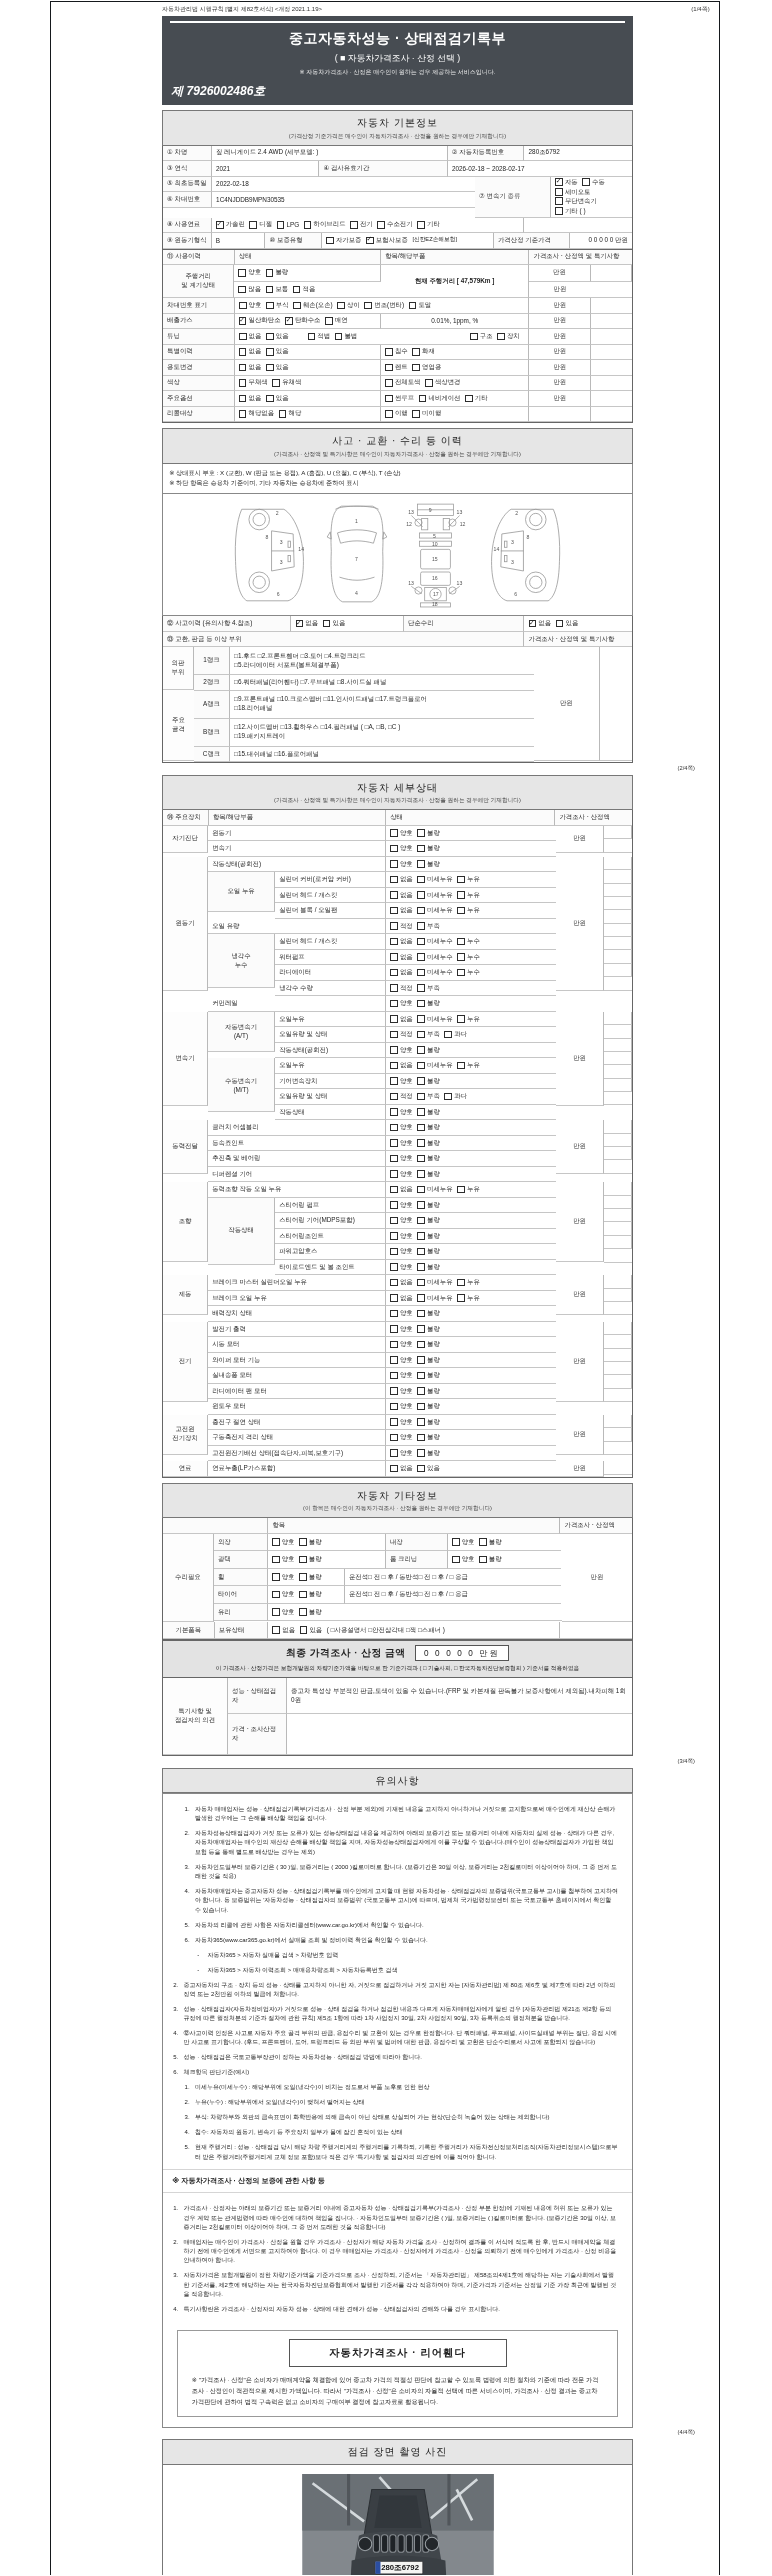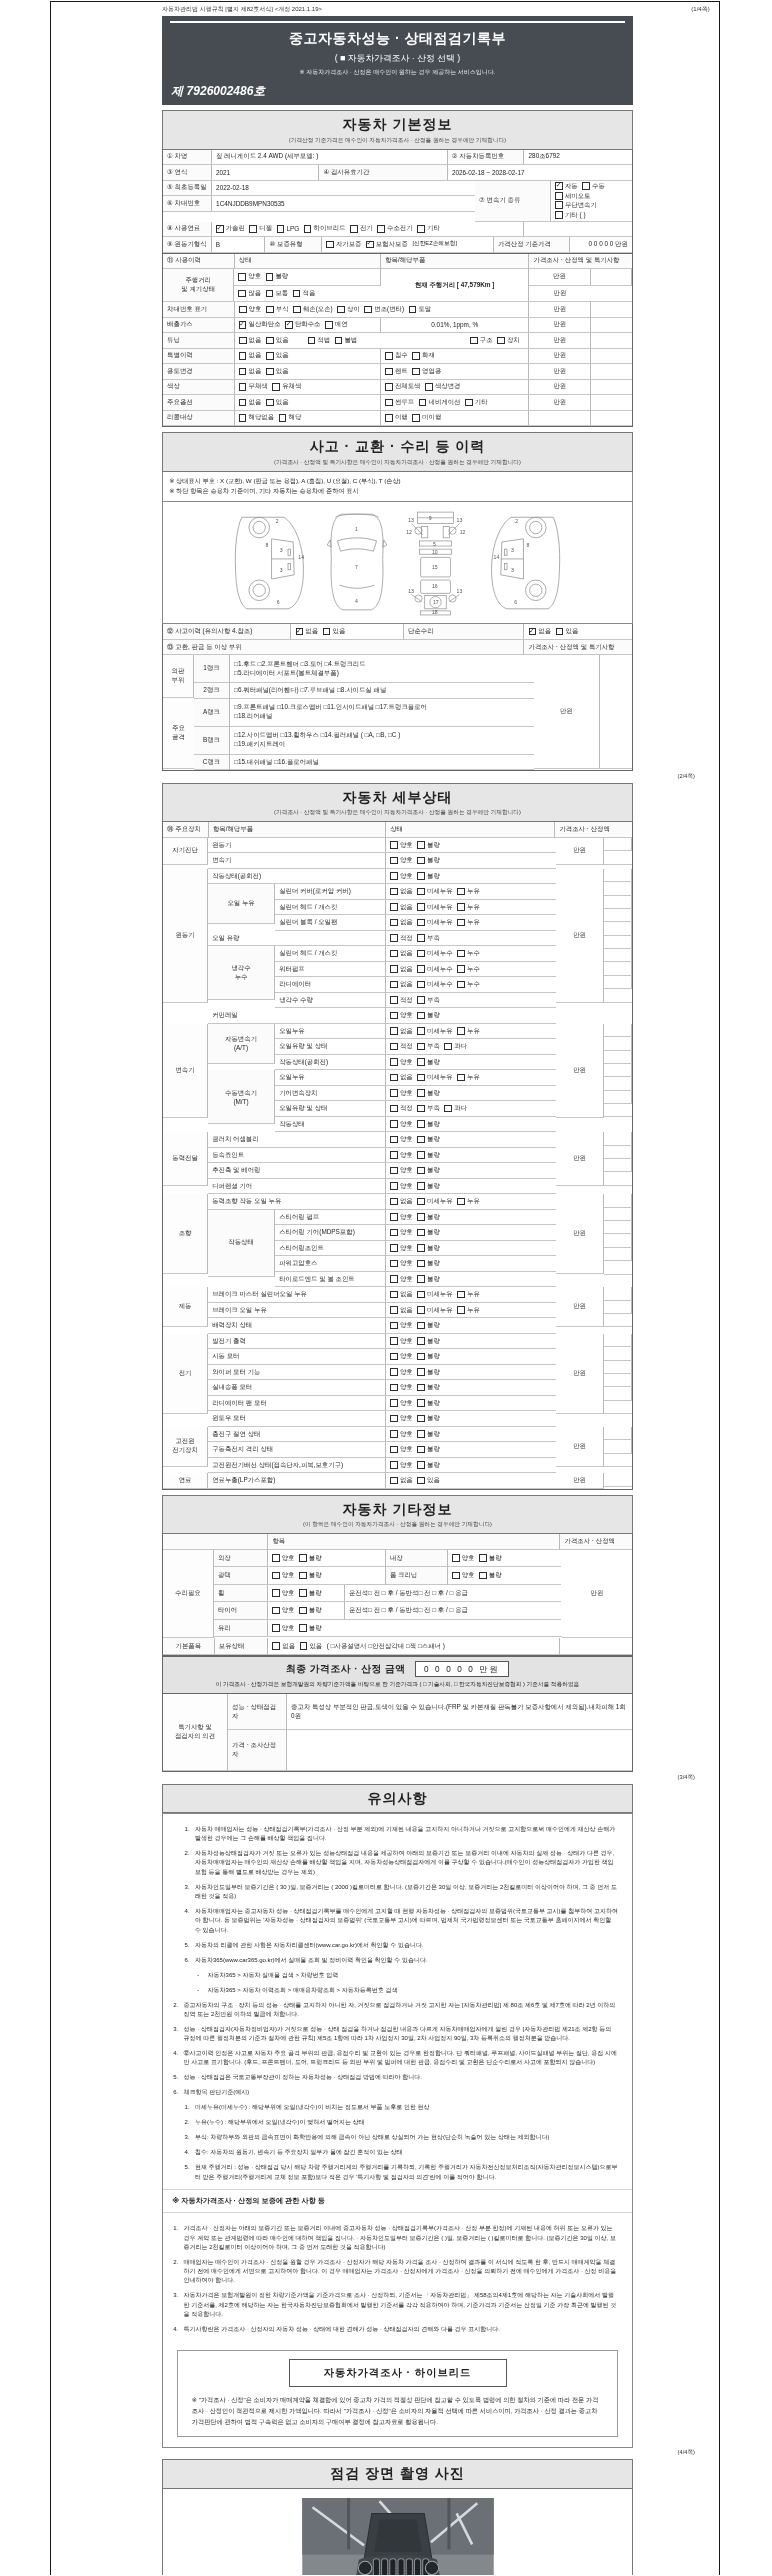--- a/index.html
+++ b/index.html
@@ -13,21 +13,21 @@
   .pagemark{font-size:5.7px;color:#333;text-align:right;margin:1.5px -62px 1.5px 0;}
   
   .dochead{background:#474c52;color:#fff;padding:4.1px 7.2px 0 7.2px;margin-top:1px;}
   .dochead .rule{height:2.6px;background:#fff;margin:1px 1px 7.2px 1px;}
   .dh-title{text-align:center;font-size:14px;font-weight:bold;letter-spacing:0.5px;}
   .dh-sub{text-align:center;font-size:8.8px;margin-top:4.1px;}
   .dh-note{text-align:center;font-size:6px;margin-top:3.1px;color:#eee;}
   .dh-no{font-size:12px;font-weight:bold;padding:6.2px 2.1px 5.2px 2.1px;font-style:italic;}
   
   .sect{border:0.5px solid #777;background:#e6e6e6;text-align:center;padding:5.2px 0 4.1px 0;margin-top:5.2px;}
-  .sect .t{font-size:14px;letter-spacing:1px;font-weight:bold;}
+  .sect .t{font-size:10px;letter-spacing:1px;}
   .sect .n{font-size:5.7px;color:#444;margin-top:2.1px;}
   
   .tbl{border:0.5px solid #666;border-top:none;background:#fff;}
   .frow{display:flex;}
   .c{box-sizing:border-box;border-right:0.5px solid #b9b9b9;border-bottom:0.5px solid #c6c6c6;
      display:flex;align-items:center;padding:1px 4.1px;font-size:6.4px;min-height:15.5px;overflow:hidden;}
   .c:last-child{border-right:none;}
   .lab{background:#fbfbfb;color:#222;}
   .ctr{justify-content:center;text-align:center;}
   .rt{justify-content:flex-end;}
@@ -2191,21 +2191,21 @@
           <div class="nit">
             <span class="num">3.</span>
             <span>자동차가격은 보험개발원이 정한 차량기준가액을 기준가격으로 조사 · 산정하되, 기준서는 「자동차관리법」 제58조의4제1호에 해당하는 자는 기술사회에서 발행한 기준서를, 제2호에 해당하는 자는 한국자동차진단보증협회에서 발행한 기준서를 각각 적용하여야 하며, 기준가격과 기준서는 산정일 기준 가장 최근에 발행된 것을 적용합니다.</span>
           </div>
           <div class="nit">
             <span class="num">4.</span>
             <span>특기사항란은 가격조사 · 산정자의 자동차 성능 · 상태에 대한 견해가 성능 · 상태점검자의 견해와 다를 경우 표시합니다.</span>
           </div>
         </div>
       <div class="pricing-outer">
-        <div class="pricing-title">자동차가격조사 · 하이브리드</div>
+        <div class="pricing-title">자동차가격조사 · 리어휀다</div>
         <div class="pricing-text">※ "가격조사 · 산정"은 소비자가 매매계약을 체결함에 있어 중고차 가격의 적절성 판단에 참고할 수 있도록 법령에 의한 절차와 기준에 따라 전문 가격조사 · 산정인이 객관적으로 제시한 가액입니다. 따라서 "가격조사 · 산정"은 소비자의 자율적 선택에 따른 서비스이며, 가격조사 · 산정 결과는 중고차 가격판단에 관하여 법적 구속력은 없고 소비자의 구매여부 결정에 참고자료로 활용됩니다.</div>
       </div>
     </div>
     <div class="pagemark">(4/4쪽)</div>
 
     <div class="sect" style="margin-top:2.1px;">
       <div class="t">점검 장면 촬영 사진</div>
     </div>
     <div class="photos">
 

